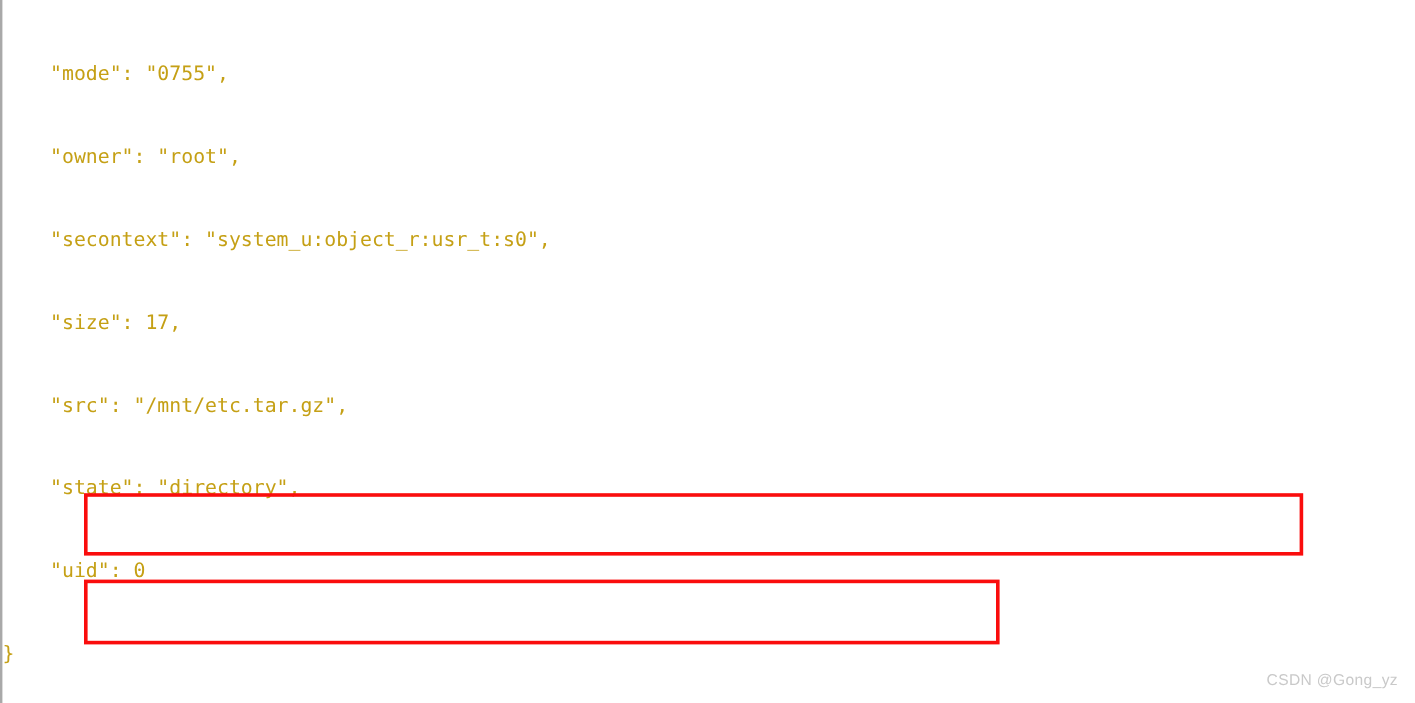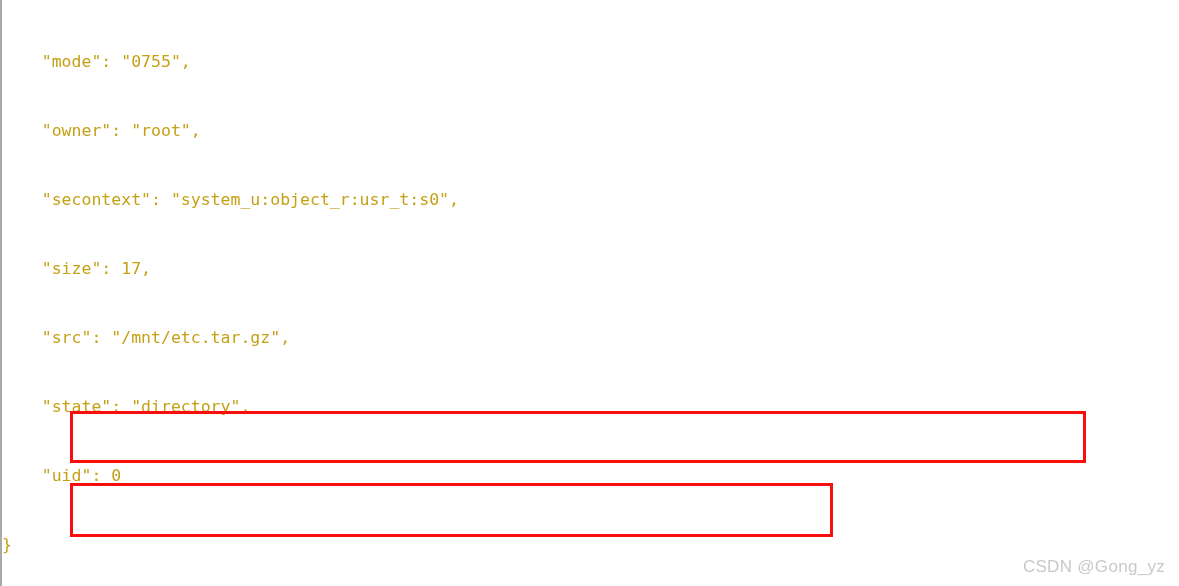--- a/index.html
+++ b/index.html
@@ -61,21 +61,21 @@
     width: 763px;
     height: 54px;
   }
 
   
   #watermark {
     position: absolute;
     right: 14px;
     bottom: 8px;
     font-family: "Liberation Sans", sans-serif;
-    font-size: 17px;
+    font-size: 13px;
     color: #c9c9c9;
     letter-spacing: 0.3px;
   }
 </style>
 </head>
 <body>
 
 <div id="screen">
 
   <div id="left-border"></div>

